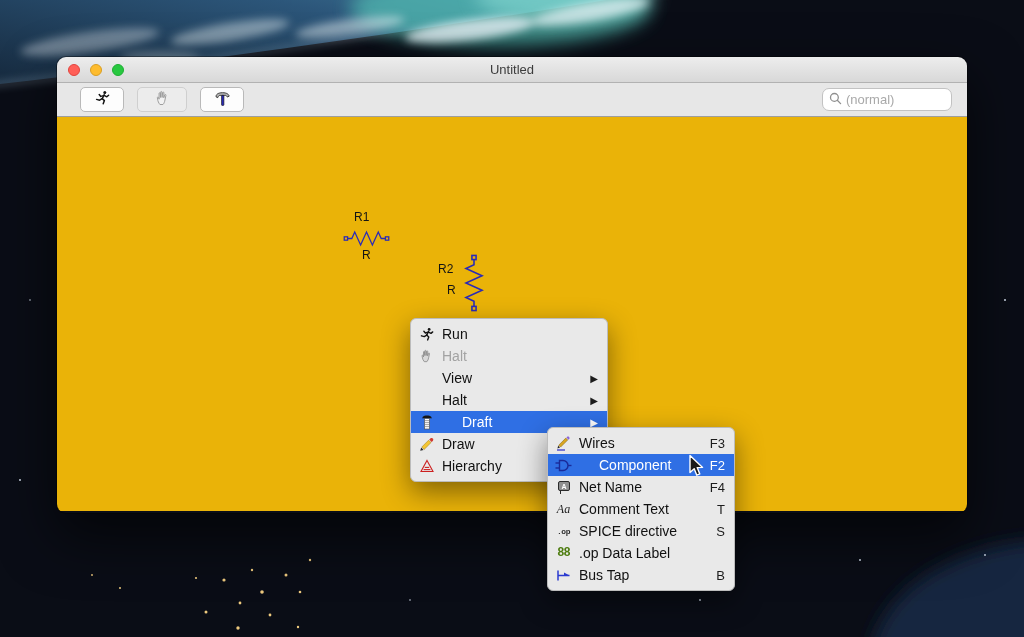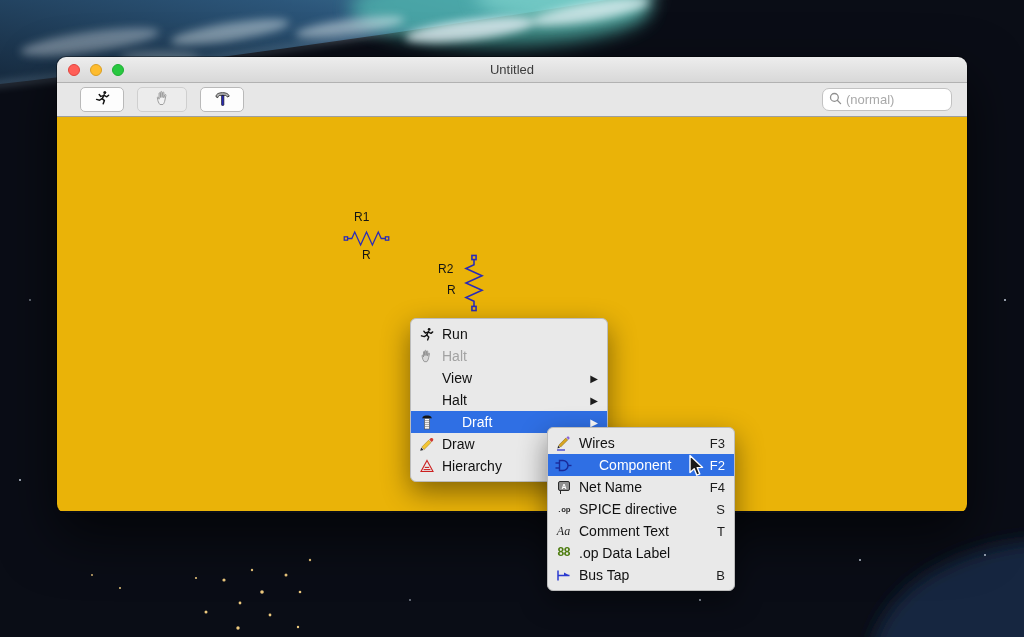--- a/index.html
+++ b/index.html
@@ -315,31 +315,31 @@
           <rect x="1.5" y="1.5" width="11" height="9" rx="1.5" fill="#8f8f8f" stroke="#2b2b2b" stroke-width="1"></rect>
           <text x="7" y="8.6" font-size="7" font-weight="bold" fill="#fff" text-anchor="middle" font-family="Liberation Sans, sans-serif">A</text>
           <line x1="3.5" y1="10.5" x2="3.5" y2="14" stroke="#2b2b2b" stroke-width="1"></line>
         </svg>
     </span>
     <span class="mi-label">Net Name</span>
     <span class="mi-short">F4</span>
   </div>
   <div class="mi">
     <span class="mi-icon">
+      <span class="glyph-aa">Aa</span>
+    </span>
+    <span class="mi-label">Comment Text</span>
+    <span class="mi-short">T</span>
+  </div>
+  <div class="mi">
+    <span class="mi-icon">
       <span class="glyph-op">.op</span>
     </span>
     <span class="mi-label">SPICE directive</span>
     <span class="mi-short">S</span>
-  </div>
-  <div class="mi">
-    <span class="mi-icon">
-      <span class="glyph-aa">Aa</span>
-    </span>
-    <span class="mi-label">Comment Text</span>
-    <span class="mi-short">T</span>
   </div>
   <div class="mi">
     <span class="mi-icon">
       <span class="glyph-88">88</span>
     </span>
     <span class="mi-label">.op Data Label</span>
     <span class="mi-short"></span>
   </div>
   <div class="mi">
     <span class="mi-icon">

